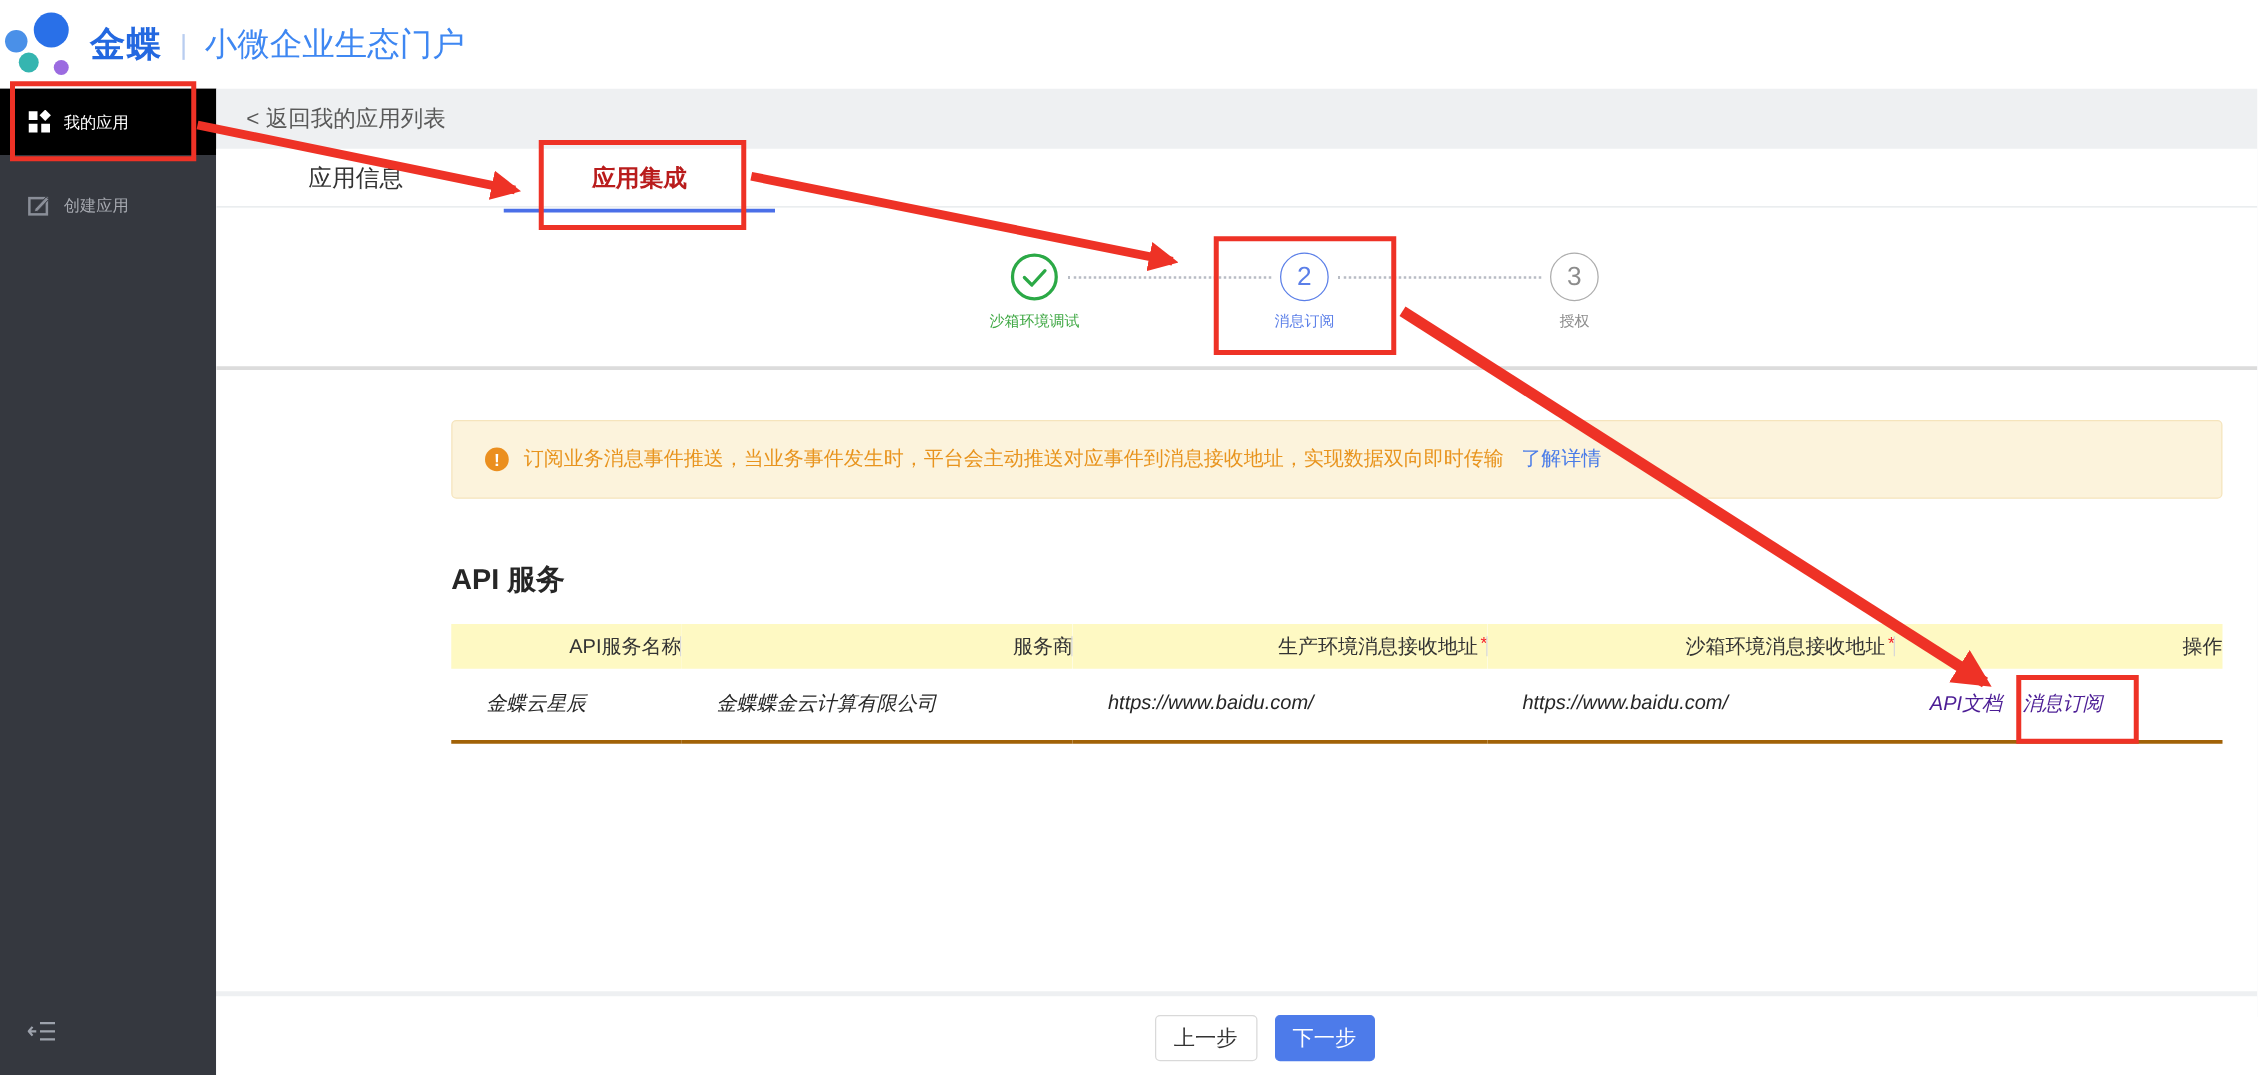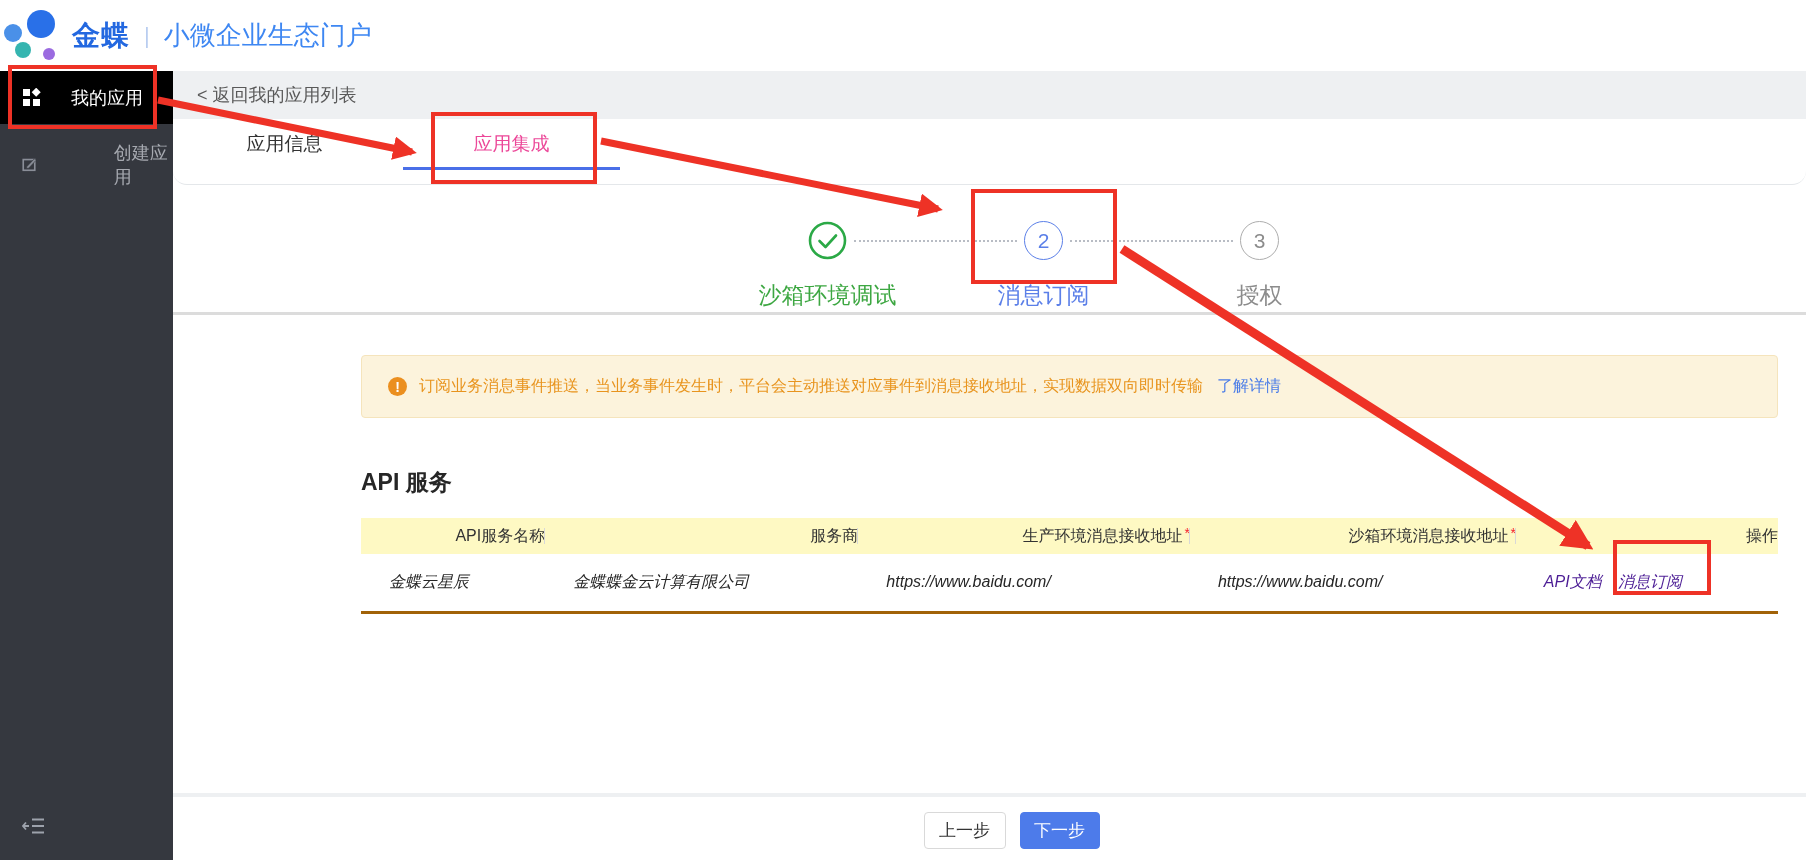--- a/index.html
+++ b/index.html
@@ -10,50 +10,50 @@
   
   .topbar { height:71px; background:#fff; display:flex; align-items:center; }
   .brand-text { font-size:28px; font-weight:bold; color:#2368E0; margin-left:10px; letter-spacing:1px; }
   .brand-sep { font-size:22px; color:#b9cdf0; margin:0 14px; font-weight:300; }
   .portal-text { font-size:26px; color:#3E87F2; }
 
   
   .layout { display:flex; height:789px; }
   .sidebar { width:173px; background:#35383F; display:flex; flex-direction:column; flex-shrink:0; }
   .side-item { height:53px; display:flex; align-items:center; padding-left:22px; cursor:pointer; }
-  .side-item .lbl { font-size:18px; color:#A6A9B0; margin-left:30px; }
+  .side-item .lbl { font-size:13px; color:#A6A9B0; margin-left:10px; }
   .side-item.active { background:#000; }
   .side-item.active .lbl { color:#fff; }
-  .side-item + .side-item { margin-top:14px;gap:46px; }
+  .side-item + .side-item { margin-top:14px; }
   .side-spacer { flex:1; }
   .side-bottom { padding:0 0 20px 22px; }
 
   .main { flex:1; background:#EEF0F2; display:flex; flex-direction:column; min-width:0; }
   .breadcrumb-bar { height:48px; display:flex; align-items:center; padding-left:24px; }
   .breadcrumb-bar .bc { font-size:18px; color:#595959; cursor:pointer; }
 
   .panel { background:#fff; height:674px; overflow:hidden; }
 
   
-  .tabs { height:66px; border-bottom:1px solid #E4E7EA; display:flex; padding-left:3px;border-radius:14px; }
+  .tabs { height:47px; border-bottom:1px solid #E4E7EA; display:flex; padding-left:3px; }
   .tab { width:217px; height:51px; line-height:49px; text-align:center; font-size:19px; color:#333;
          cursor:pointer; border-bottom:3px solid transparent; }
-  .tab.active { color:#ec4899; border-bottom-color:#4A6FE8; }
+  .tab.active { color:#b91c1c; border-bottom-color:#4A6FE8;font-weight:bold; }
   .tab + .tab { margin-left:10px; }
 
   
   .stepper-section { height:130px; border-bottom:3px solid #DCDCDC; padding-top:36px; }
   .stepper { width:477px; margin-left:632px; display:flex; align-items:flex-start; }
   .step { width:45px; position:relative; display:flex; flex-direction:column; align-items:center; flex-shrink:0; }
   .step-circle { width:39px; height:39px; border-radius:50%; display:flex; align-items:center;
     justify-content:center; font-size:21px; background:#fff; }
   .step-circle.current { border:1px solid #5B7FE8; color:#5B7FE8; }
   .step-circle.pending { border:1px solid #ADADAD; color:#8C8C8C; }
   .step-label { position:absolute; top:47px; left:50%; transform:translateX(-50%);
-    white-space:nowrap; font-size:23px;margin-top:12px; }
+    white-space:nowrap; font-size:12px; }
   .step-label.done { color:#3DA742; }
   .step-label.current { color:#5B7FE8; }
   .step-label.pending { color:#8C8C8C; }
   .connector { flex:1; border-top:2px dotted #B8BCC4; margin:19px 4px 0 4px; }
 
   
   .content { padding:40px 28px 0 188px; }
   .banner { height:63px; background:#FCF3DC; border:1px solid #F5E4BC; border-radius:4px;
     display:flex; align-items:center; padding-left:26px; }
   .banner-icon { width:19px; height:19px; border-radius:50%; background:#EB8F1F; color:#fff;

